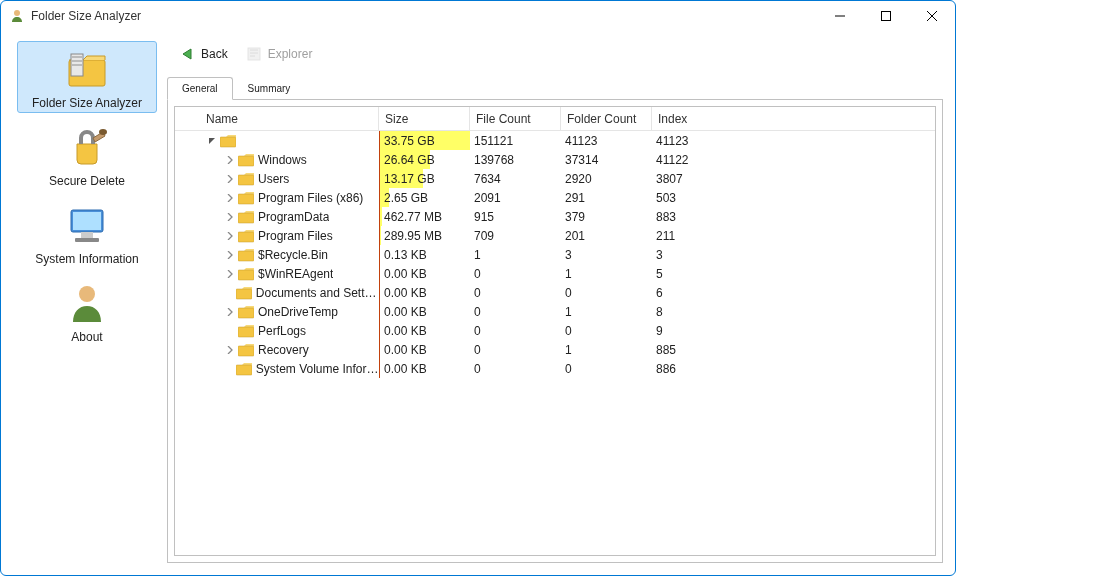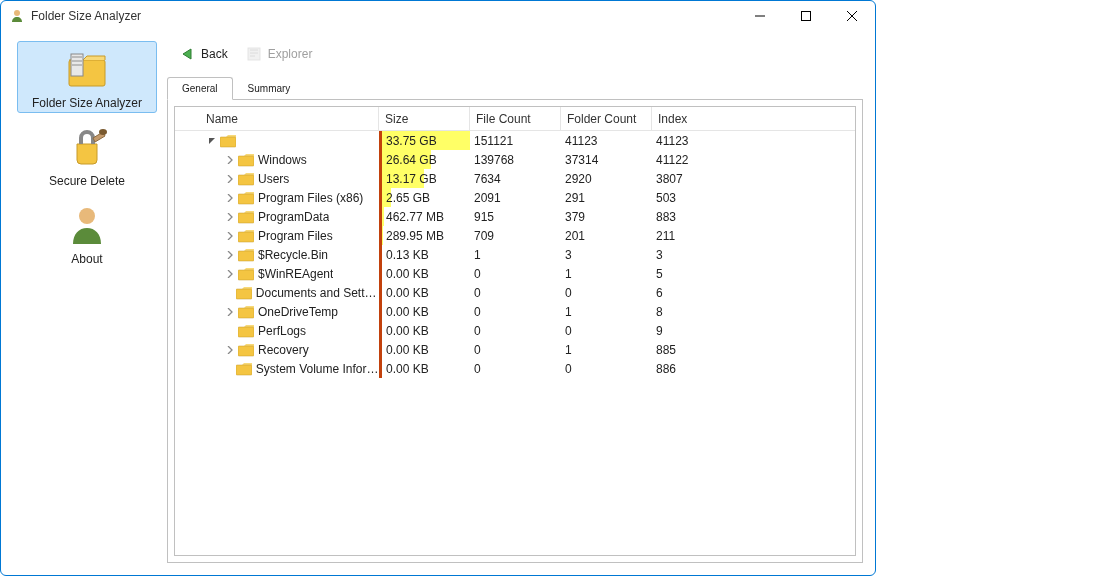--- a/index.html
+++ b/index.html
@@ -1,17 +1,17 @@
 <!DOCTYPE html>
 <html><head>
 <meta charset="utf-8">
 <style>
   * { box-sizing: border-box; }
   html, body { margin:0; padding:0; font-family: "Segoe UI", Tahoma, sans-serif; font-size:12px; color:#222; background:#fff;}
-  .window { width:876px; height:576px; border:1px solid #0078d4; border-radius:6px; overflow:hidden; display:flex; flex-direction:column; position:relative;}
+  .window { width:956px; height:576px; border:1px solid #0078d4; border-radius:6px; overflow:hidden; display:flex; flex-direction:column; position:relative;}
   .titlebar { height:30px; display:flex; align-items:center; justify-content:space-between; padding:0 0 0 8px;}
   .title-left { display:flex; align-items:center; gap:6px; font-size:12px; color:#333;}
   .title-controls { display:flex;}
   .title-btn { width:46px; height:30px; display:flex; align-items:center; justify-content:center; font-size:12px; color:#000;}
   .body { flex:1; display:flex; padding:6px 12px 12px 10px; gap:4px;}
   .sidebar { width:152px; display:flex; flex-direction:column; align-items:center; padding-top:4px;}
   .side-item { width:140px; display:flex; flex-direction:column; align-items:center; padding:4px 2px 2px 2px; border:1px solid transparent; border-radius:3px; margin-bottom:6px; cursor:default;}
   .side-item.selected { background:#cfe8fc; border:1px solid #7abdf0;}
   .side-icon { width:48px; height:48px; display:flex; align-items:center; justify-content:center;}
   .side-label { font-size:12px; margin-top:2px; text-align:center;}
@@ -36,21 +36,21 @@
   .grid-row .cell { padding-left:0; display:flex; align-items:center; height:100%;}
   .col-name { width:179px;margin-left:25px;}
   .col-size { width:91px;}
   .col-file { width:91px;}
   .col-folder { width:91px;}
   .col-index { width:91px;}
   .indent { display:inline-block;}
   .chevron { width:16px; height:16px; display:flex; align-items:center; justify-content:center; color:#666; font-size:10px;}
   .folder-ico { width:16px; height:14px; display:inline-block; margin-right:4px; flex-shrink:0;}
   .name-text { white-space:nowrap; overflow:hidden; text-overflow:ellipsis;}
-  .grid-row .col-size { position:relative; border-left:3px solid #c2410c;}
+  .grid-row .col-size { position:relative; border-left:1px solid #c2410c;}
   .col-size-inner { position:relative; height:100%; width:100%; display:flex; align-items:center;}
   .col-size-hl { position:absolute; left:0; top:0; height:100%; background:#ffff66;}
   .col-size-text { position:relative; padding-left:4px;}
   .grid-head .col-name { padding-left:6px;}
   .grid-row .col-file, .grid-row .col-folder, .grid-row .col-index { padding-left:4px;}
   svg { display:block;}
 </style>
 </head>
 <body>
 
@@ -108,20 +108,31 @@
           <svg width="48" height="48" viewBox="0 0 48 48">
             <path d="M14 20 h20 v16 a4 4 0 0 1 -4 4 h-12 a4 4 0 0 1 -4 -4 z" fill="#f4c542" stroke="#c79a28"></path>
             <path d="M18 20 v-6 a6 6 0 0 1 12 0 v6" fill="none" stroke="#888" stroke-width="4"></path>
             <path d="M30 14 l10 -6 l2 4 l-10 6 z" fill="#c49a6c" stroke="#8a6a3f"></path>
             <ellipse cx="40" cy="8" rx="4" ry="3" fill="#7a5a2f"></ellipse>
           </svg>
         </div>
         <div class="side-label">Secure Delete</div>
       </div>
 
+      <div class="side-item">
+        <div class="side-icon">
+          <svg width="48" height="48" viewBox="0 0 48 48">
+            <rect x="8" y="8" width="32" height="22" rx="2" fill="#4a90d9" stroke="#2a6ab0"></rect>
+            <rect x="10" y="10" width="28" height="18" fill="#aee0ff"></rect>
+            <rect x="18" y="30" width="12" height="6" fill="#ccc"></rect>
+            <rect x="12" y="36" width="24" height="4" rx="1" fill="#888"></rect>
+          </svg>
+        </div>
+        <div class="side-label">System Information</div>
+      </div>
 
       <div class="side-item">
         <div class="side-icon">
           <svg width="48" height="48" viewBox="0 0 48 48">
             <circle cx="24" cy="14" r="8" fill="#e8b97a"></circle>
             <path d="M10 42 c0-10 6-16 14-16 s14 6 14 16 z" fill="#5b8b3a"></path>
           </svg>
         </div>
         <div class="side-label">About</div>
       </div>

